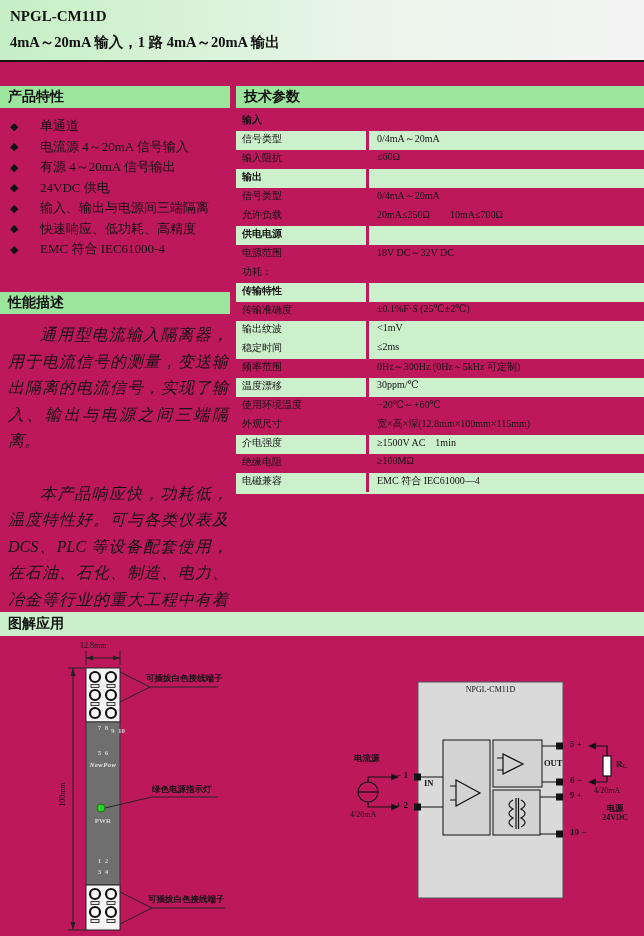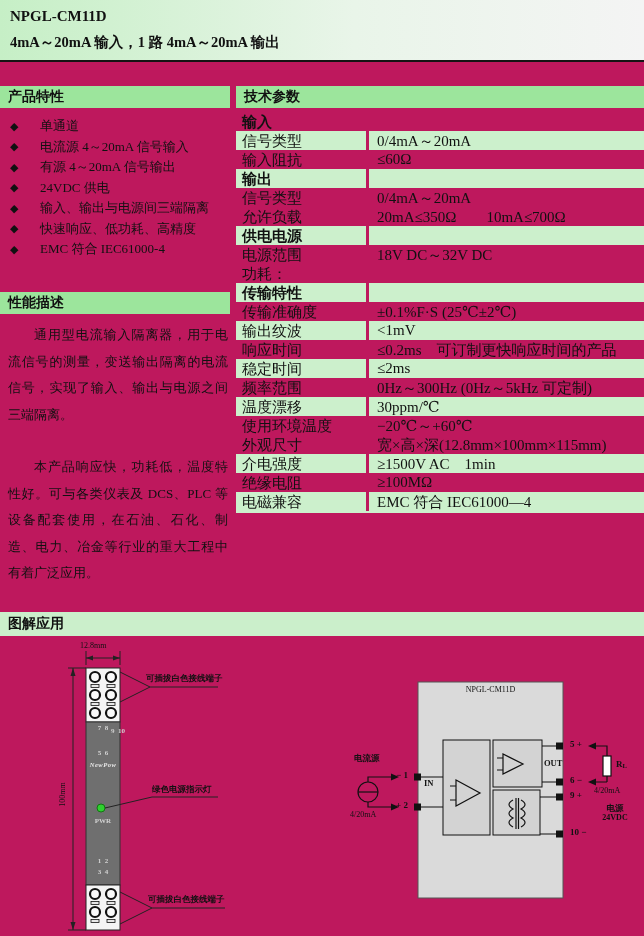--- a/index.html
+++ b/index.html
@@ -13,26 +13,26 @@
   .banner .subtitle{position:absolute;left:10px;top:33px;font-size:14.5px;font-weight:bold;}
   
   .bar{height:22px;line-height:22px;background:var(--bar-green,#9CE59C);
        font-size:14px;font-weight:bold;padding-left:8px;box-sizing:border-box;}
   
   .left-col{position:absolute;left:0;top:86px;width:230px;}
   .feature-list{list-style:none;margin:8px 0 0 0;padding:0;height:176px;box-sizing:border-box;}
   .feature-list li{display:flex;align-items:center;height:20.5px;font-size:13px;}
   .feature-list .diamond{width:14px;margin-left:10px;margin-right:16px;font-size:11px;}
   .desc-paras{margin-top:8px;}
-  .desc-paras p{margin:0 2px 26px 8px;font-size:13px;line-height:26.5px;
-                text-indent:2em;text-align:justify;}
+  .desc-paras p{margin:0 2px 26px 8px;font-size:16px;line-height:26.5px;
+                text-indent:2em;text-align:justify;font-style:italic;}
   
   .right-col{position:absolute;left:236px;top:86px;width:408px;}
   .spec-table{margin-top:4px;border-bottom:2px solid var(--row-green,#CCF0CC);}
-  .spec-row{display:flex;height:19px;font-size:15px;}
+  .spec-row{display:flex;height:19px;font-size:10px;}
   .spec-row .cell{box-sizing:border-box;padding-top:1px;}
   .spec-row .label{width:130px;padding-left:6px;}
   .spec-row .value{flex:1;margin-left:3px;padding-left:8px;white-space:pre;}
   .spec-row.shaded .cell{background:var(--row-green,#CCF0CC);}
   .spec-row.section{font-weight:bold;}
   
   .full-bar{position:absolute;left:0;top:612px;width:644px;height:24px;line-height:24px;
             background:var(--diagram-green,#CBEFCB);}
   .diagram{position:absolute;left:0;top:640px;width:644px;height:296px;}
   .diagram svg{position:absolute;left:0;top:0;}
@@ -139,24 +139,20 @@
           <div class="cell value"></div>
         </div>
         <div class="spec-row">
           <div class="cell label">传输准确度</div>
           <div class="cell value">±0.1%F·S (25℃±2℃)</div>
         </div>
         <div class="spec-row shaded">
           <div class="cell label">输出纹波</div>
           <div class="cell value">&lt;1mV</div>
         </div>
-        <div class="spec-row">
-          <div class="cell label">响应时间</div>
-          <div class="cell value">≤0.2ms　可订制更快响应时间的产品</div>
-        </div>
         <div class="spec-row shaded">
           <div class="cell label">稳定时间</div>
           <div class="cell value">≤2ms</div>
         </div>
         <div class="spec-row">
           <div class="cell label">频率范围</div>
           <div class="cell value">0Hz～300Hz (0Hz～5kHz 可定制)</div>
         </div>
         <div class="spec-row shaded">
           <div class="cell label">温度漂移</div>

